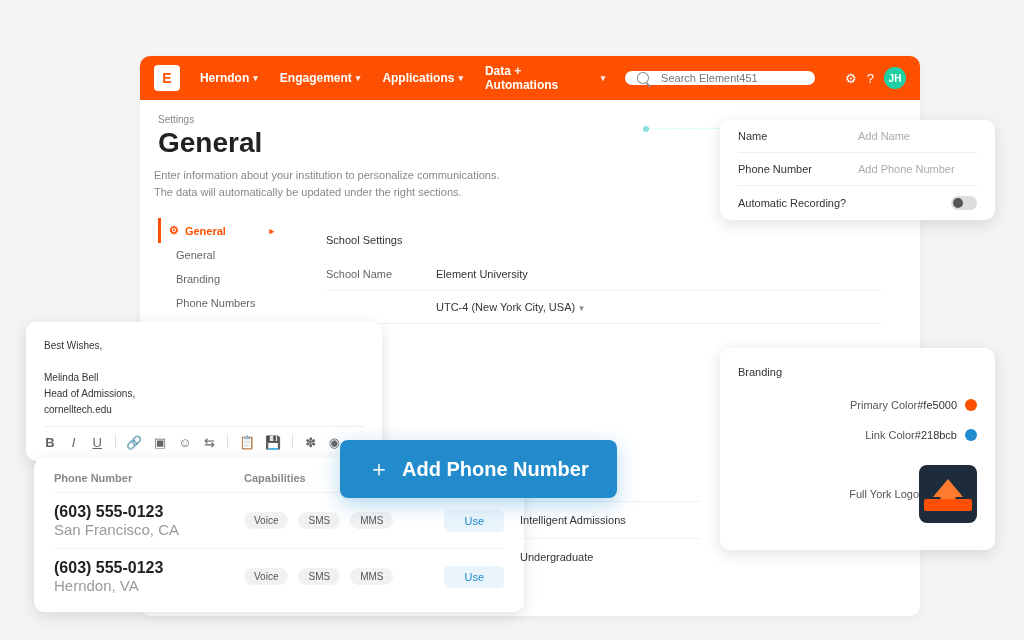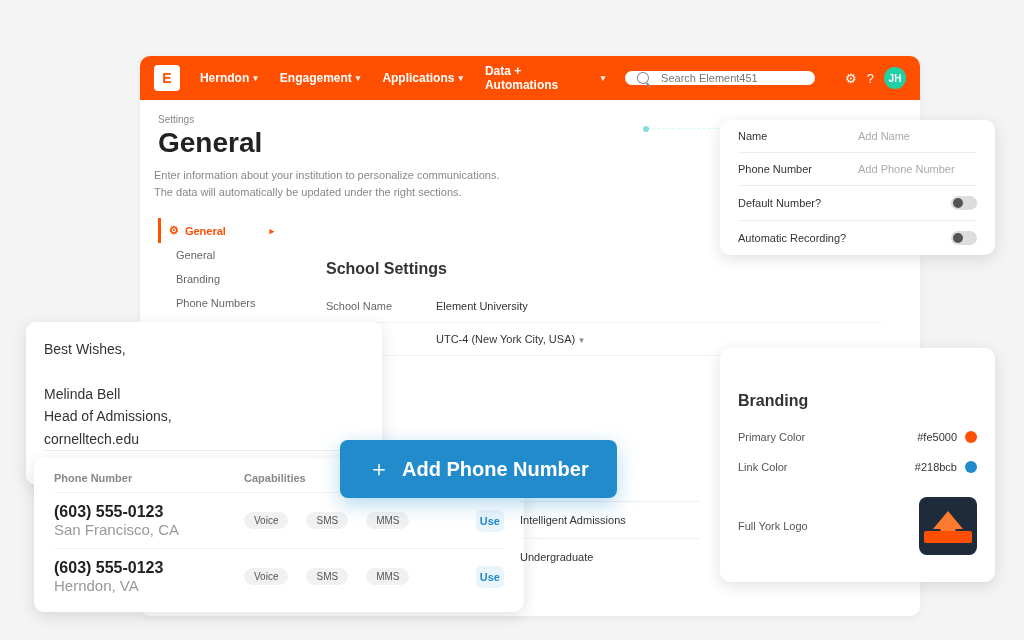--- a/index.html
+++ b/index.html
@@ -26,62 +26,62 @@
   .dot{width:6px;height:6px;background:#8dd;border-radius:50%;position:absolute;}
 
   .content-row{display:flex;gap:18px;padding:0 0 0 18px;}
   .side-nav{width:130px;}
   .side-item{font-size:11px;padding:6px 8px 6px 18px;color:#666;cursor:pointer;}
   .side-head{border-left:3px solid #fe5000;color:#fe5000;font-weight:600;display:flex;align-items:center;gap:6px;padding-left:8px;justify-content:flex-start;}
   .side-head .gear{color:#fe5000;}
   .side-head .chev{margin-left:auto;margin-right:6px;font-size:9px;}
   .panel{flex:1;margin-right:18px;}
   .card-section{background:#fff;border-top:1px solid #eee;padding:16px 20px;}
-  .sec-title{font-size:16px;font-weight:700;color:#333;margin-bottom:12px;margin-top:26px;}
+  .sec-title{font-size:11px;font-weight:400;color:#333;margin-bottom:12px;}
   .row{display:flex;align-items:center;font-size:11px;color:#333;padding:10px 0;border-bottom:1px solid #f2f2f2;}
   .row .lbl{width:110px;color:#666;}
   .row .val{color:#333;font-weight:500;}
   .chev-d{font-size:9px;color:#888;margin-left:4px;}
 
   
   .float{position:absolute;background:#fff;border-radius:10px;box-shadow:0 4px 16px rgba(0,0,0,.12);}
 
   .card-name{left:720px;top:120px;width:275px;padding:0 18px;}
   .card-name .row{border-bottom:1px solid #eee;}
   .card-name .row .lbl{width:120px;font-size:11px;color:#333;font-weight:500;}
   .card-name .row .val{color:#aaa;font-weight:400;}
   .toggle{width:26px;height:14px;background:#ddd;border-radius:8px;position:relative;margin-left:auto;}
   .toggle::after{content:"";width:10px;height:10px;background:#555;border-radius:50%;position:absolute;left:2px;top:2px;}
 
   .card-brand{left:720px;top:348px;width:275px;padding:18px;}
-  .brand-row{display:flex;align-items:center;font-size:11px;padding:9px 0;}
+  .brand-row{display:flex;align-items:center;font-size:11px;padding:9px 0;text-align:right;}
   .brand-row .lbl{flex:1;color:#555;}
   .brand-row .hex{color:#333;font-weight:500;margin-right:8px;}
   .swatch{width:12px;height:12px;border-radius:50%;}
   .logo-prev{width:58px;height:58px;border-radius:8px;background:#1d2b3a;display:flex;align-items:center;justify-content:center;margin-left:auto;position:relative;}
   .logo-inner{width:30px;height:30px;background:#fe7a2e;clip-path:polygon(50% 0,100% 60%,75% 60%,75% 100%,25% 100%,25% 60%,0 60%);}  
   .ribbon{position:absolute;width:48px;height:12px;background:#fe5000;border-radius:2px;bottom:12px;}
 
   .card-sig{left:26px;top:322px;width:356px;padding:16px 18px 8px;}
-  .card-sig .body{font-size:14px;color:#333;line-height:1.6;margin-bottom:0;}
+  .card-sig .body{font-size:10px;color:#333;line-height:1.6;margin-bottom:8px;}
   .toolbar{border-top:1px solid #eee;display:flex;align-items:center;gap:12px;padding:8px 0 4px;color:#666;}
   .tb-ic{width:14px;height:14px;cursor:pointer;font-size:13px;display:flex;align-items:center;justify-content:center;}
   .tb-sep{width:1px;height:14px;background:#ddd;}
 
   .card-phones{left:34px;top:458px;width:490px;padding:14px 20px 8px;}
   .ph-head{display:flex;font-size:11px;color:#888;font-weight:600;padding-bottom:8px;}
   .col-num{width:190px;}
   .col-cap{flex:1;}
   .ph-row{display:flex;align-items:center;padding:10px 0;border-top:1px solid #f3f3f3;}
   .ph-num{width:190px;}
   .ph-num .n{font-size:16px;font-weight:700;color:#222;}
   .ph-num .c{font-size:15px;color:#999;}
-  .tags{display:flex;gap:18px;}
+  .tags{display:flex;gap:10px;}
   .tag{font-size:10px;background:#f1f1f1;padding:3px 10px;border-radius:10px;color:#555;}
-  .use-btn{margin-left:auto;font-size:11px;font-weight:700;color:#218bcb;background:#eaf5fb;padding:5px 4px;border-radius:5px;cursor:pointer;}
+  .use-btn{margin-left:auto;font-size:11px;font-weight:400;color:#218bcb;background:#eaf5fb;padding:5px 20px;border-radius:5px;cursor:pointer;}
 
   .add-phone{position:absolute;left:340px;top:440px;background:#218bcb;color:#fff;font-size:20px;font-weight:700;border-radius:8px;padding:14px 28px;display:flex;align-items:center;gap:12px;box-shadow:0 6px 20px rgba(33,139,203,.35);cursor:pointer;}
   .plus{font-size:22px;font-weight:400;}
 
   .stray-vals{position:absolute;left:520px;top:486px;width:180px;font-size:11px;color:#333;}
   .stray-vals .v{padding:12px 0;border-top:1px solid #f0f0f0;}
   .stray-vals .h{font-size:10px;color:#999;padding-bottom:4px;}
 </style>
 </head>
 <body>
@@ -147,24 +147,20 @@
 </div>
 
 <div class="float card-name">
   <div class="row">
     <div class="lbl">Name</div>
     <div class="val">Add Name</div>
   </div>
   <div class="row">
     <div class="lbl">Phone Number</div>
     <div class="val">Add Phone Number</div>
-  </div>
-  <div class="row">
-    <div class="lbl">Default Number?</div>
-    <div class="toggle"></div>
   </div>
   <div class="row" style="border-bottom:0">
     <div class="lbl" style="line-height:1.3">Automatic Recording?</div>
     <div class="toggle"></div>
   </div>
 </div>
 
 <div class="float card-brand">
   <div class="sec-title">Branding</div>
   <div class="brand-row">

